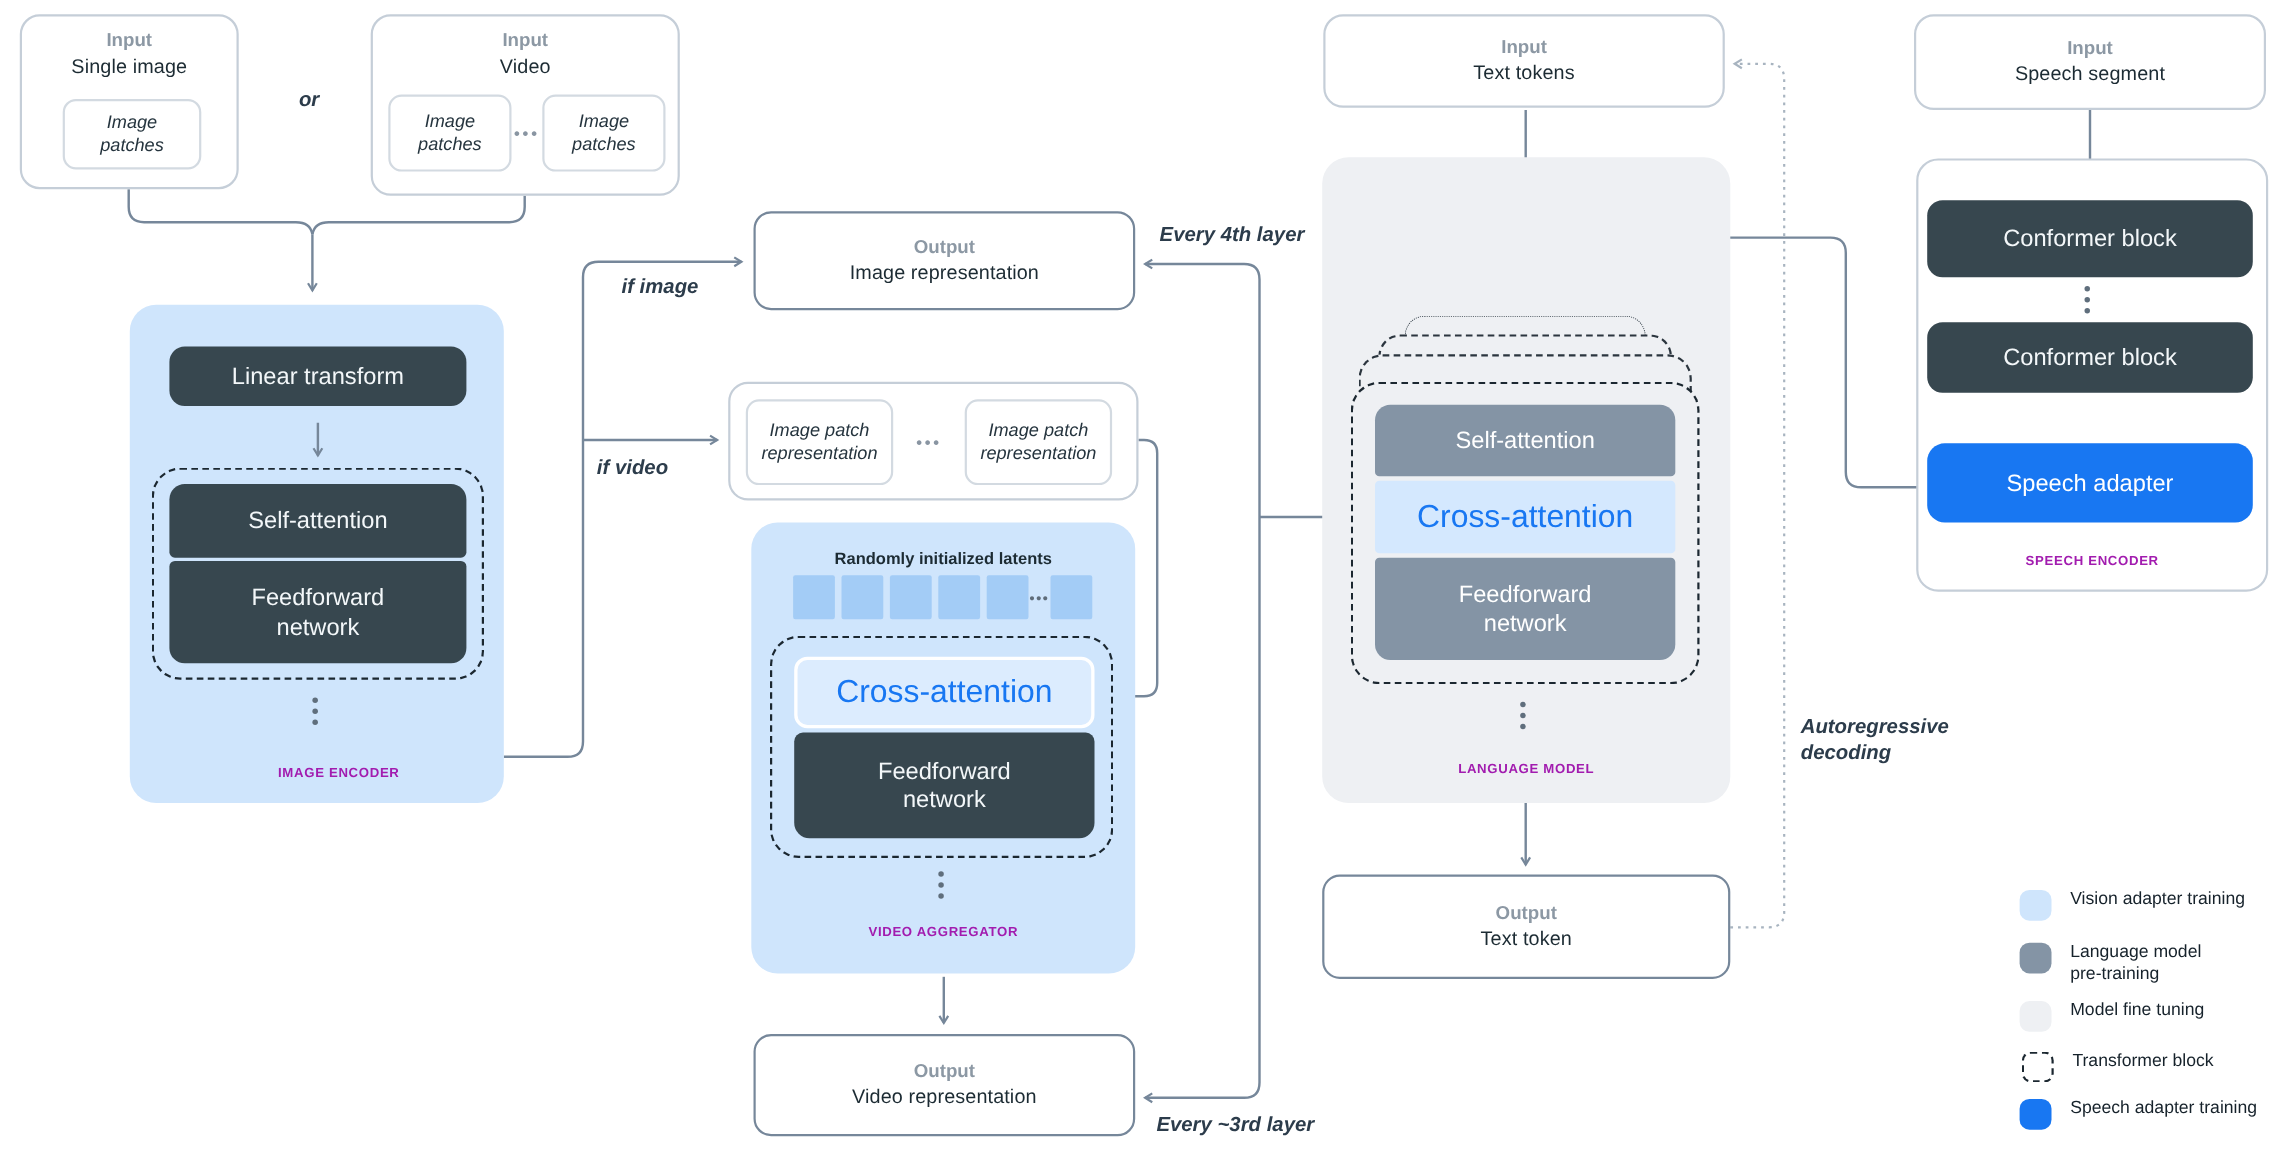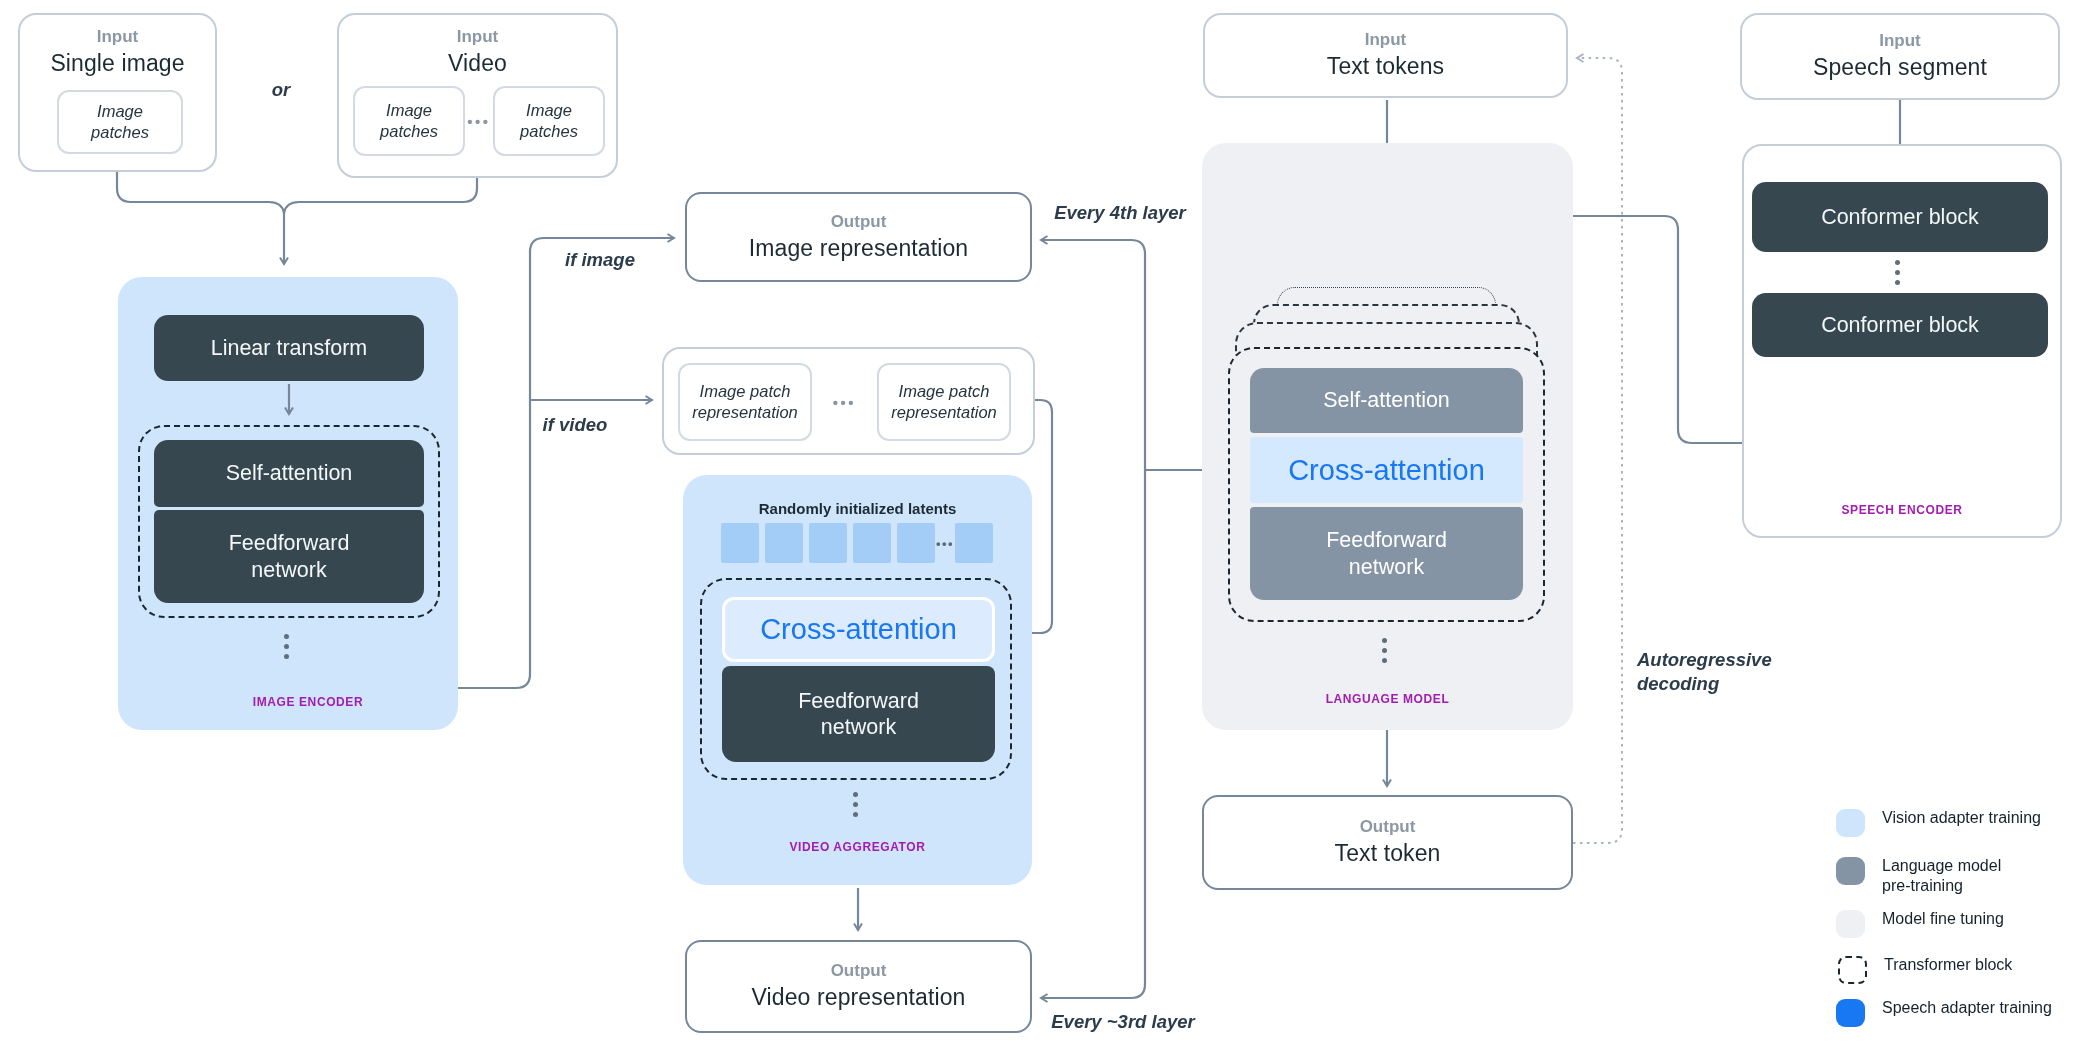--- a/index.html
+++ b/index.html
@@ -8,21 +8,21 @@
   .abs{position:absolute;box-sizing:border-box;}
   svg.wires{position:absolute;left:0;top:0;pointer-events:none;}
   .ln{stroke:var(--line);stroke-width:2.2;fill:none;}
   .lnd{stroke:#a8b4c0;stroke-width:2;fill:none;stroke-dasharray:2.5 4.5;}
 
   .box-input{background:#fff;border:2px solid var(--border-light);border-radius:18px;}
   .box-output{background:#fff;border:2.5px solid var(--line);border-radius:16px;}
   .vcenter{display:flex;flex-direction:column;align-items:center;justify-content:center;gap:3px;}
   .vtop{display:flex;flex-direction:column;align-items:center;padding-top:13px;gap:3px;}
   .kicker{font-size:17px;color:var(--text-gray);line-height:1.1;font-weight:bold;}
-  .title{font-size:23px;color:var(--text-dark);line-height:1.15;letter-spacing:.1px;}
+  .title{font-size:18px;color:var(--text-dark);line-height:1.15;letter-spacing:.1px;}
   .chip{background:#fff;border:2px solid #d3dae1;border-radius:12px;display:flex;align-items:center;justify-content:center;
         font-size:16.5px;line-height:1.25;text-align:center;white-space:pre-line;color:#25343e;font-style:italic;}
   .hdots{color:#8995a2;font-size:15px;letter-spacing:2.5px;font-weight:700;display:flex;align-items:center;justify-content:center;}
 
   .panel-blue{background:var(--light-blue);border-radius:24px;}
   .panel-gray{background:var(--panel-gray);border-radius:24px;}
   .darkbox{background:var(--dark);color:#f3f7f9;border-radius:14px;display:flex;align-items:center;justify-content:center;
            font-size:21.5px;text-align:center;white-space:pre-line;line-height:1.22;}
   .slatebox{background:var(--slate);color:#ffffff;border-radius:14px;display:flex;align-items:center;justify-content:center;
            font-size:21.5px;text-align:center;white-space:pre-line;line-height:1.22;}
@@ -92,21 +92,21 @@
     <span class="kicker">Input</span>
     <span class="title">Video</span>
   </div>
   <div class="abs chip" style="left:353px;top:86px;width:112px;height:70px">Image
 patches</div>
   <div class="abs hdots" style="left:465px;top:86px;width:28px;height:70px">•••</div>
   <div class="abs chip" style="left:493px;top:86px;width:112px;height:70px">Image
 patches</div>
 
   <div class="abs panel-blue" style="left:118px;top:277px;width:340px;height:453px"></div>
-  <div class="abs darkbox" style="left:154px;top:315px;width:270px;height:66px">Linear transform</div>
+  <div class="abs darkbox" style="left:154px;top:315px;width:270px;height:54px">Linear transform</div>
   <svg class="wires" width="60" height="44" style="left:262px;top:384px">
     <path d="M27,0 V30" class="ln" marker-end="url(#arr)"></path>
   </svg>
   <div class="abs dashedbox" style="left:138px;top:425px;width:302px;height:193px"></div>
   <div class="abs darkbox" style="left:154px;top:440px;width:270px;height:67px;border-radius:14px 14px 5px 5px">Self-attention</div>
   <div class="abs darkbox" style="left:154px;top:510px;width:270px;height:93px;border-radius:5px 5px 14px 14px">Feedforward
 network</div>
   <div class="abs vdots" style="left:284px;top:634px">
       <i></i>
       <i></i>
@@ -195,20 +195,21 @@
   </div>
 
   <div class="abs box-input" style="left:1742px;top:144px;width:320px;height:394px;border-radius:20px"></div>
   <div class="abs darkbox" style="left:1752px;top:182px;width:296px;height:70px">Conformer block</div>
   <div class="abs vdots" style="left:1895px;top:260px">
       <i></i>
       <i></i>
       <i></i>
     </div>
   <div class="abs darkbox" style="left:1752px;top:293px;width:296px;height:64px">Conformer block</div>
+  <div class="abs bluebox" style="left:1752px;top:403px;width:296px;height:72px">Speech adapter</div>
   <div class="abs sec-label" style="left:1742px;top:503px;width:320px">SPEECH ENCODER</div>
 
   <div class="abs lg-row" style="left:1836px;top:808px;width:230px">
     <div class="lg-swatch sw-light-blue"></div>
     <div class="lg-text">
       <span>Vision adapter training</span>
       <span></span>
     </div>
   </div>
   <div class="abs lg-row" style="left:1836px;top:856px;width:230px">

